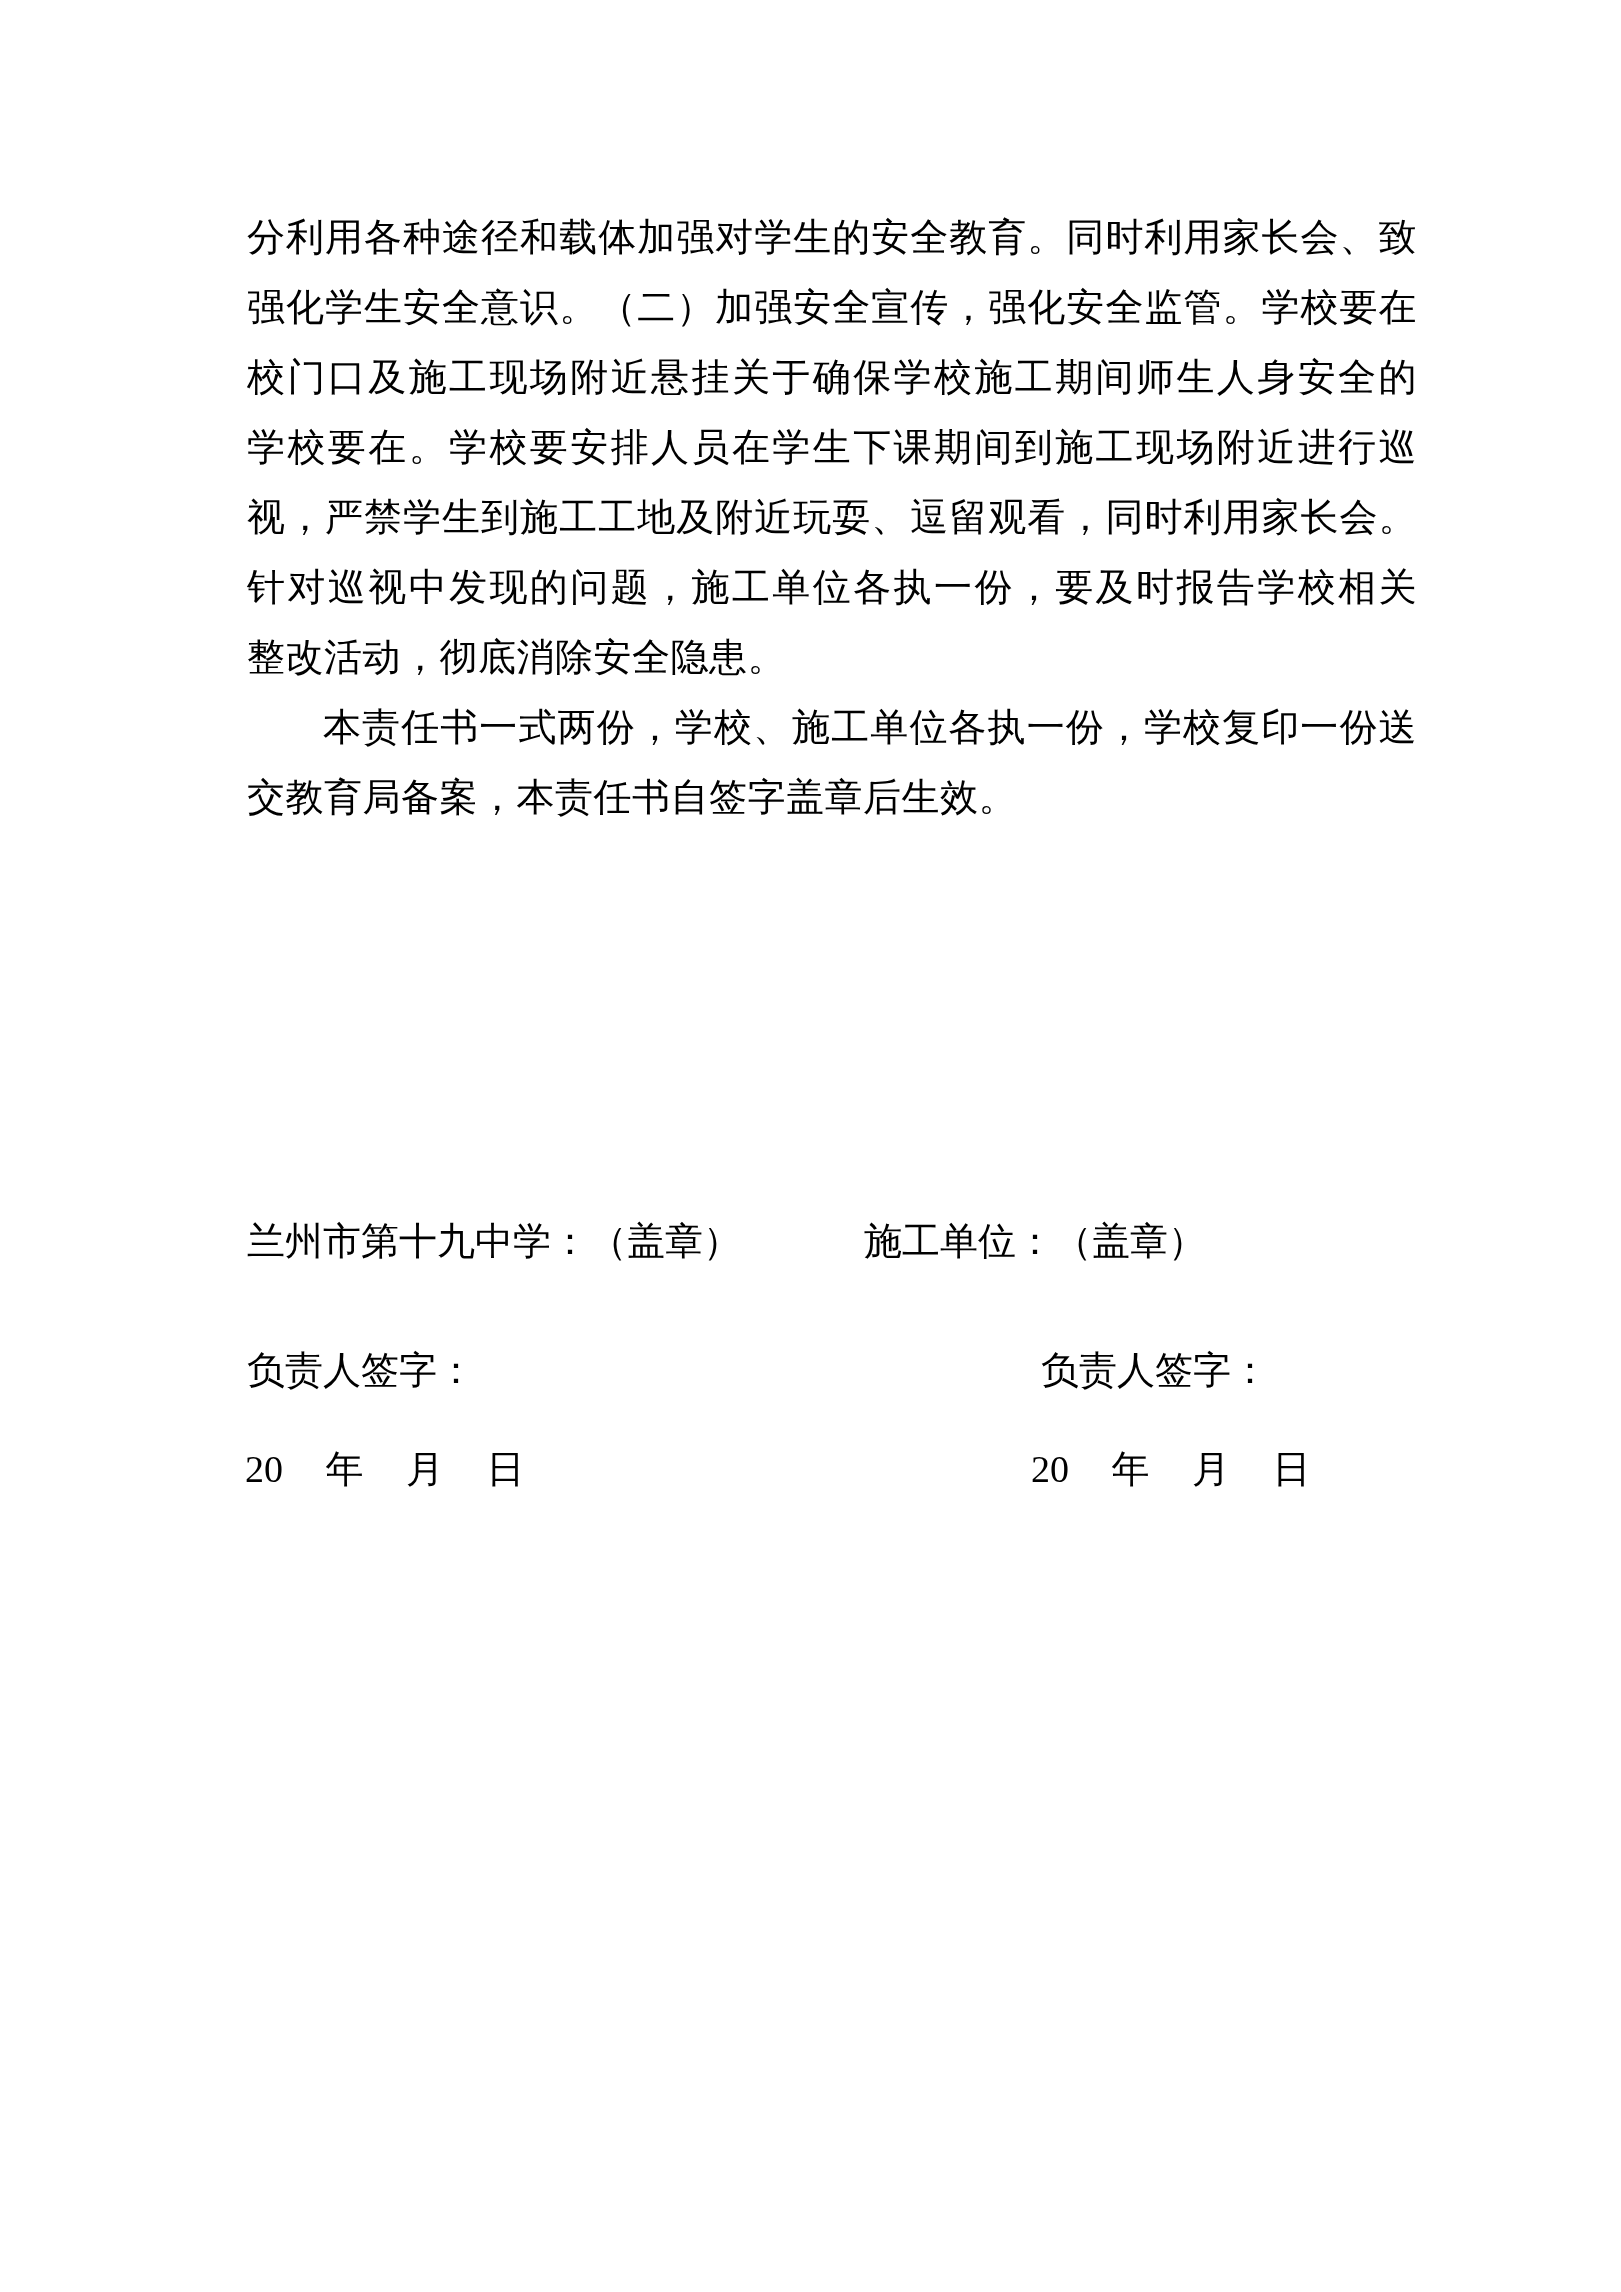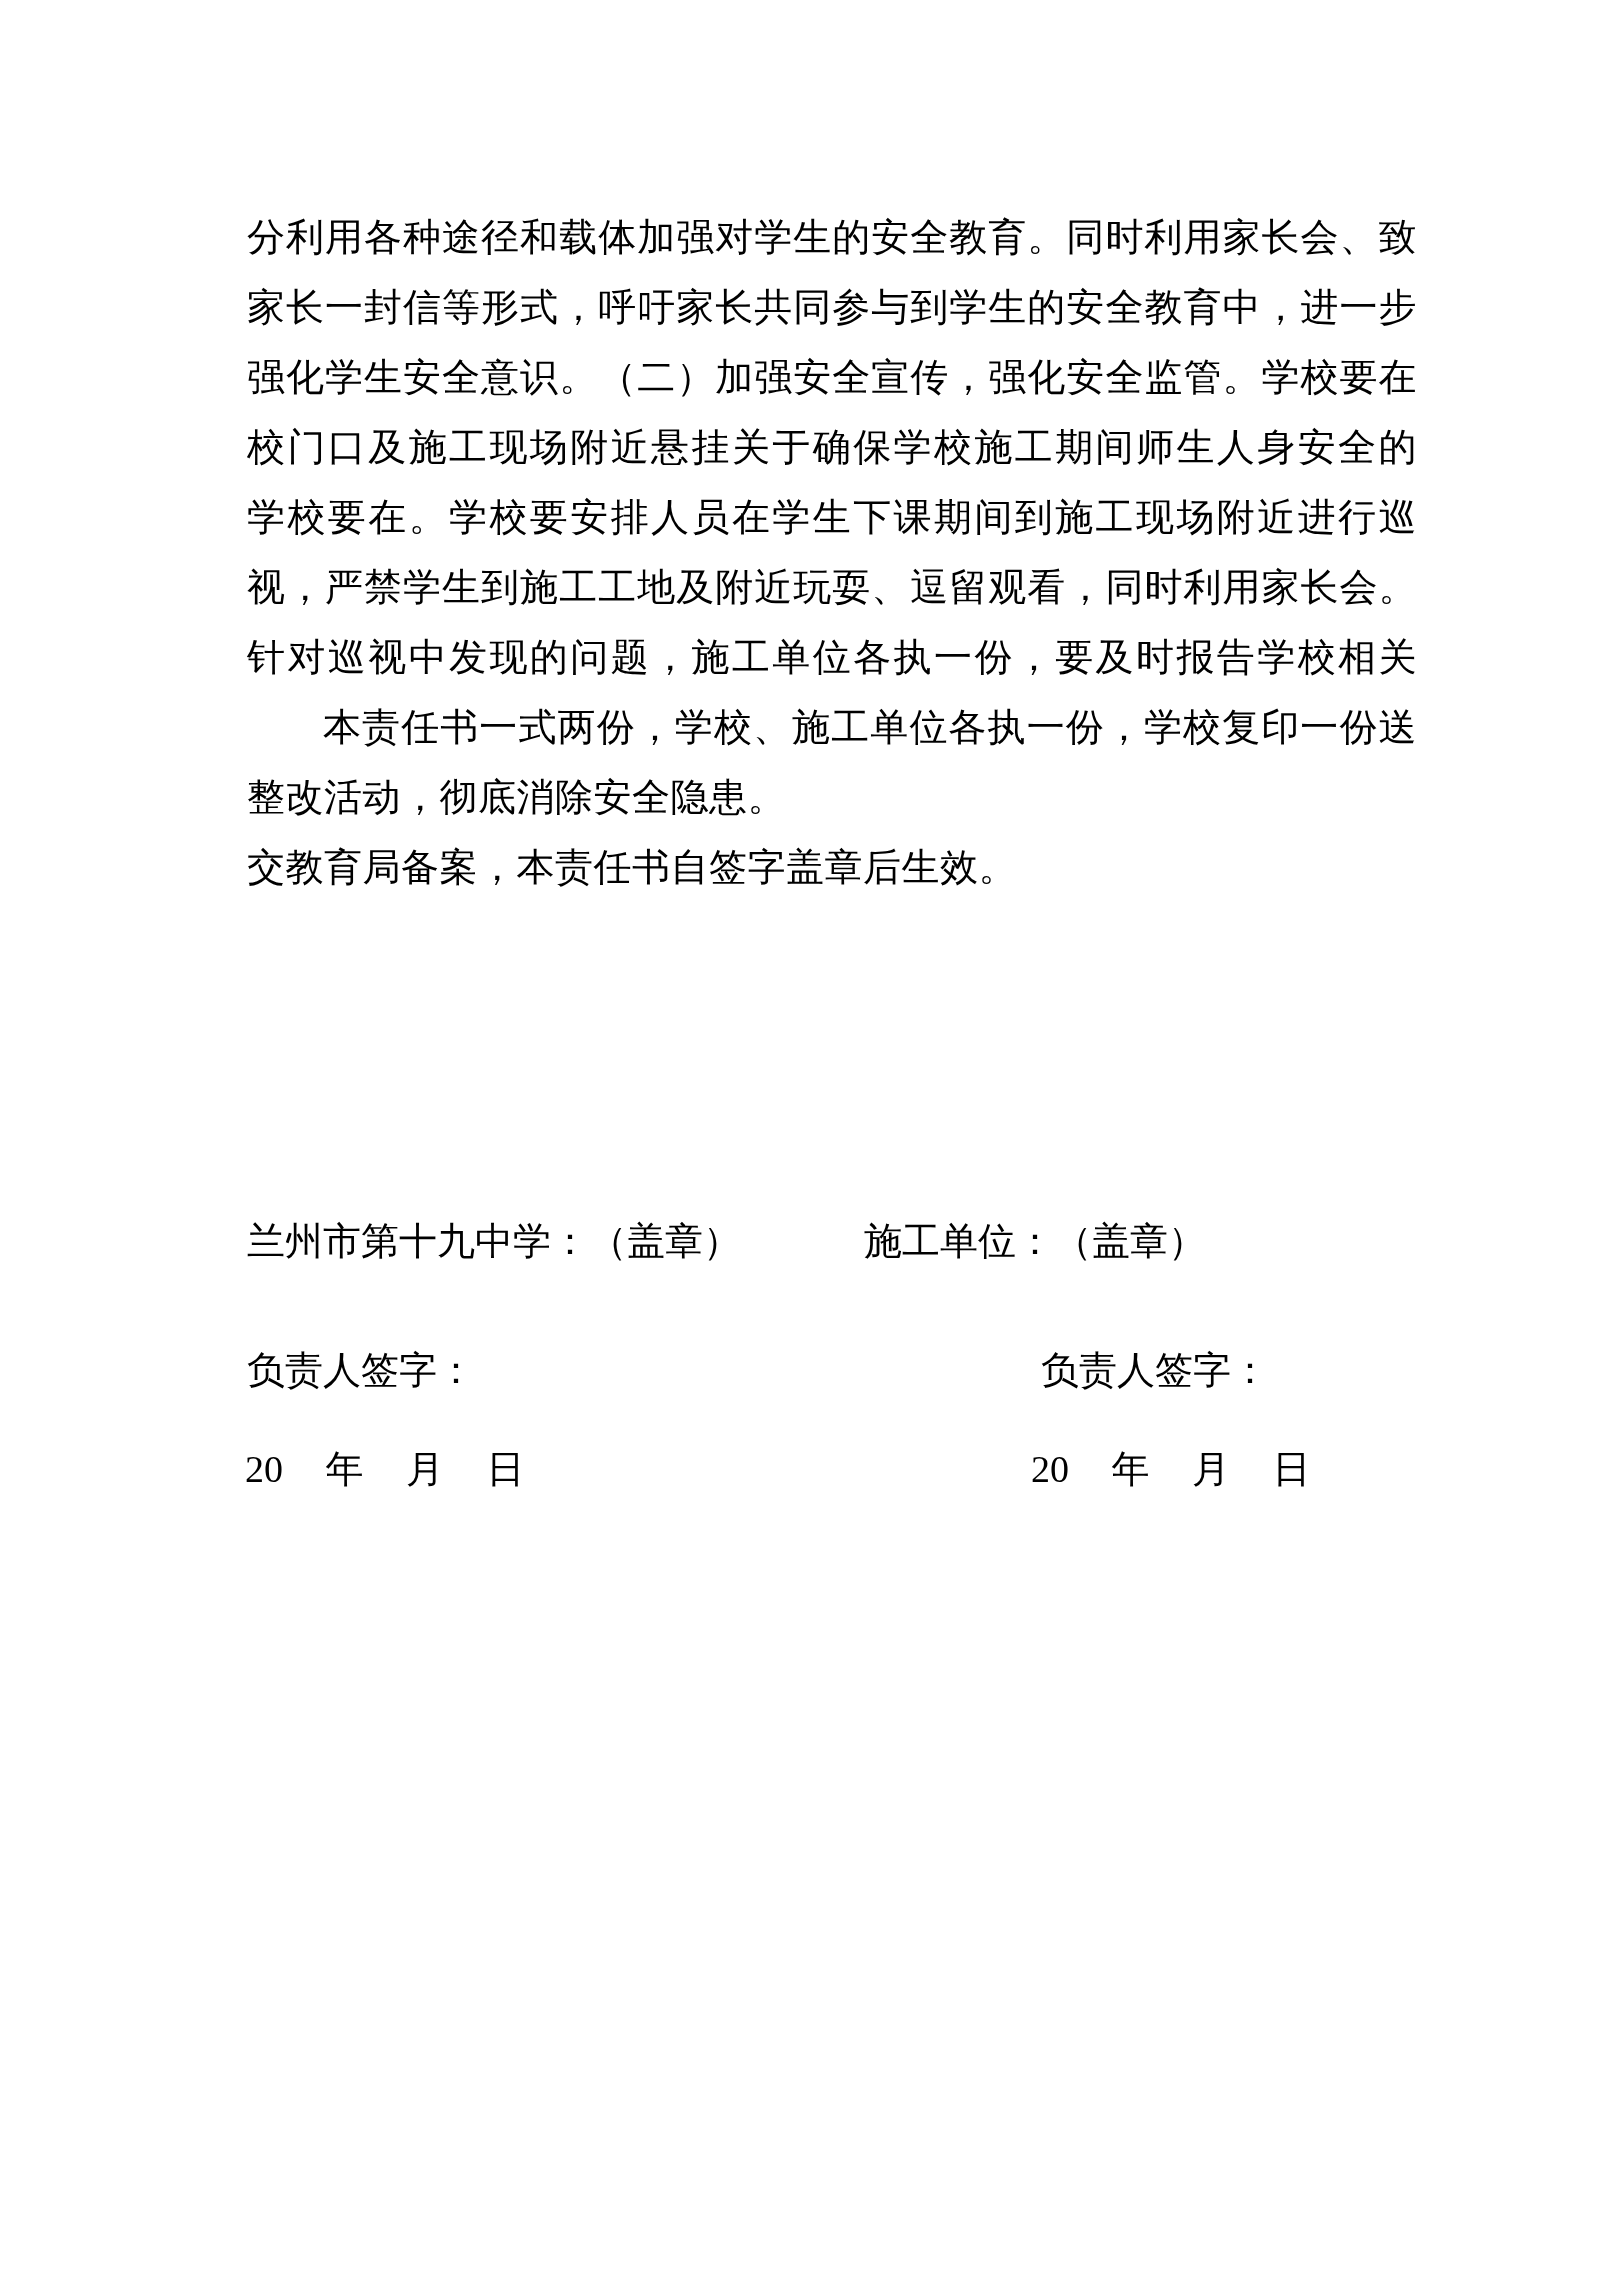--- a/index.html
+++ b/index.html
@@ -83,28 +83,27 @@
     line-height: 1.1;
   }
 </style>
 </head>
 <body>
 
 <div class="page">
 
   <div class="body-block">
     <div class="body-line fill">分利用各种途径和载体加强对学生的安全教育。同时利用家长会、致</div>
-    <div class="body-line fill">家长一封信等形式，呼吁家长共同参与到学生的安全教育中，进一步</div>
     <div class="body-line fill">强化学生安全意识。（二）加强安全宣传，强化安全监管。学校要在</div>
     <div class="body-line fill">校门口及施工现场附近悬挂关于确保学校施工期间师生人身安全的</div>
     <div class="body-line fill">学校要在。学校要安排人员在学生下课期间到施工现场附近进行巡</div>
     <div class="body-line fill">视，严禁学生到施工工地及附近玩耍、逗留观看，同时利用家长会。</div>
     <div class="body-line fill">针对巡视中发现的问题，施工单位各执一份，要及时报告学校相关</div>
+    <div class="body-line">整改活动，彻底消除安全隐患。</div>
     <div class="body-line indent fill">本责任书一式两份，学校、施工单位各执一份，学校复印一份送</div>
-    <div class="body-line">整改活动，彻底消除安全隐患。</div>
     <div class="body-line">交教育局备案，本责任书自签字盖章后生效。</div>
   </div>
 
   <div class="stamp-line">
     <span>兰州市第十九中学：（盖章）</span>
     <span class="stamp-contractor">施工单位：（盖章）</span>
   </div>
 
   <div class="sig-label sig-left">负责人签字：</div>
   <div class="sig-label sig-right">负责人签字：</div>

